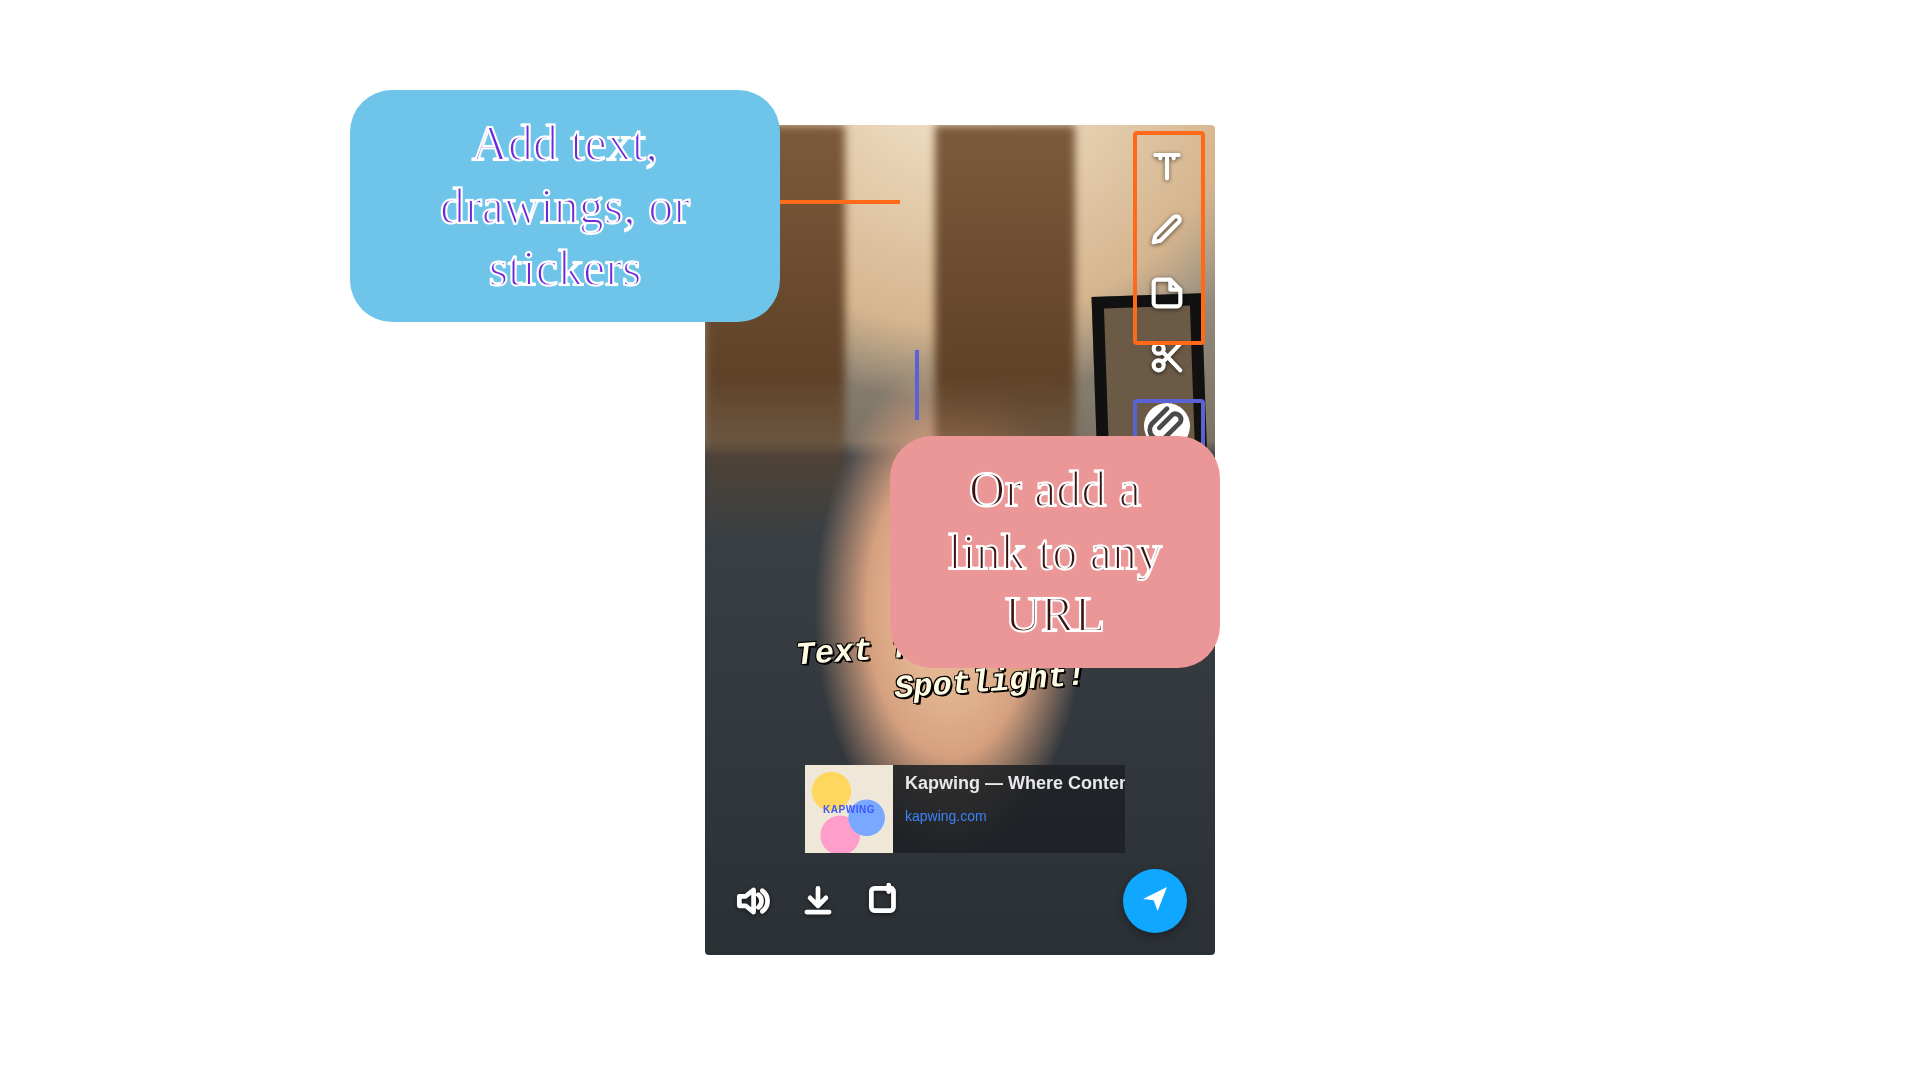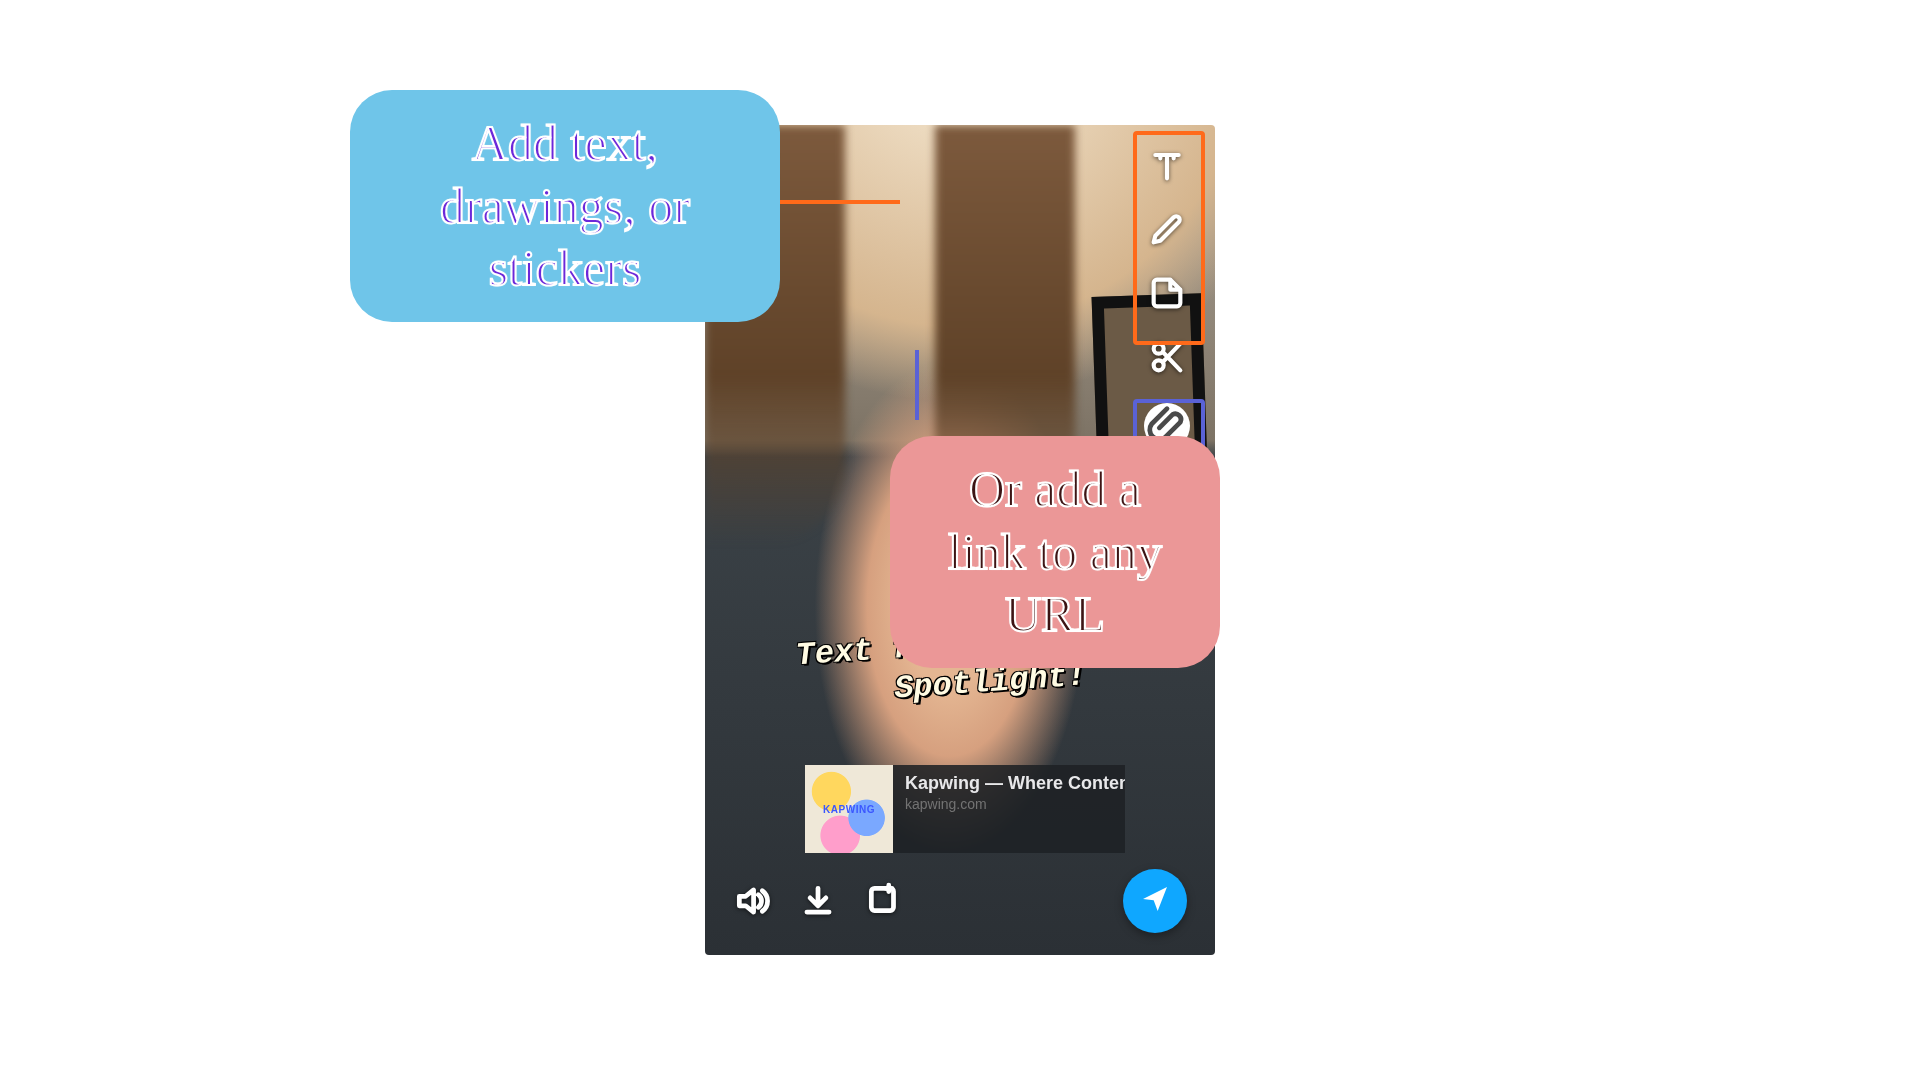--- a/index.html
+++ b/index.html
@@ -87,21 +87,21 @@
     background:
       radial-gradient(circle at 30% 30%, #ffd75e 0 22%, transparent 23%),
       radial-gradient(circle at 70% 60%, #7aa8ff 0 22%, transparent 23%),
       radial-gradient(circle at 40% 80%, #ff9ecb 0 22%, transparent 23%),
       #efe8d8;
     display:flex; align-items:center; justify-content:center;
     font-size:10px; font-weight:800; color:#3b57ff; letter-spacing:0.5px;
   }
   .link-text { padding:8px 12px; color:#e8e8ea; font-size:18px; font-weight:600; line-height:1.15; }
   .link-text .title { white-space:nowrap; overflow:hidden; text-overflow:ellipsis; max-width:260px; }
-  .link-text .url { font-weight:400; color:#737373; font-size:14px; margin-top:2px; }
+  .link-text .url { font-weight:400; color:#3b82f6; font-size:14px; margin-top:14px; }
 
   
   .bottom {
     position:absolute; left:0; right:0; bottom:22px; padding:0 28px;
     display:flex; align-items:center; gap:28px;
   }
   .btool { width:38px; height:38px; cursor:pointer; }
   .btool svg { width:100%; height:100%; stroke:#fff; stroke-width:3; fill:none; stroke-linecap:round; stroke-linejoin:round; filter: drop-shadow(0 1px 2px rgba(0,0,0,0.6)); }
   .send {
     margin-left:auto; width:64px; height:64px; border-radius:50%;

